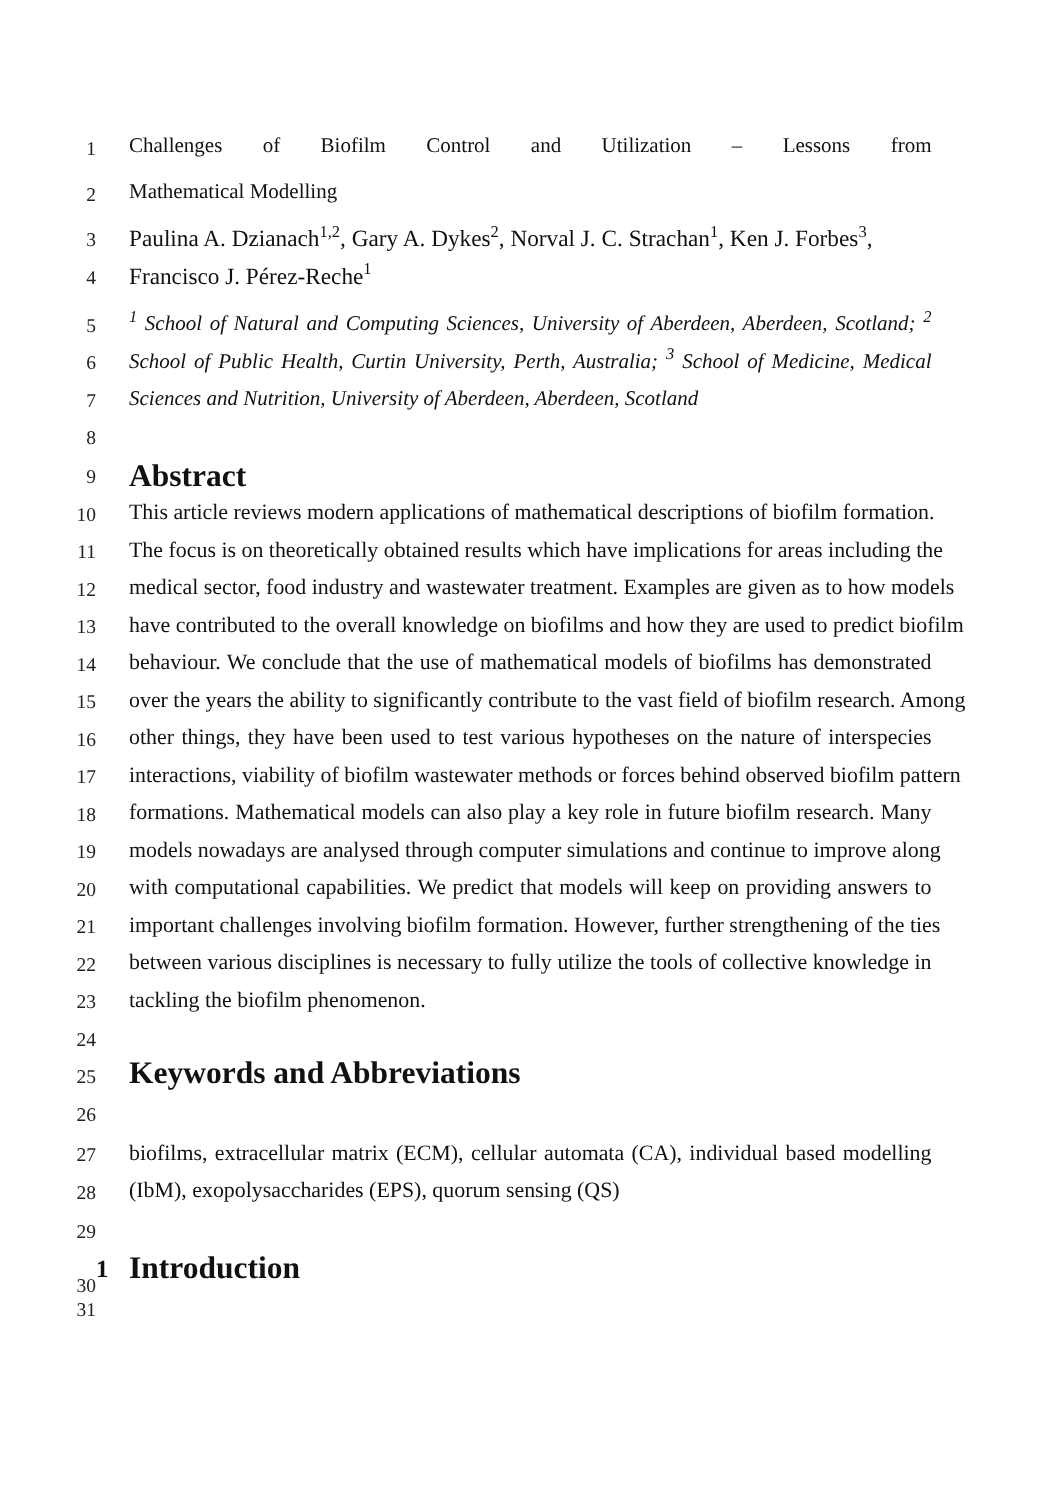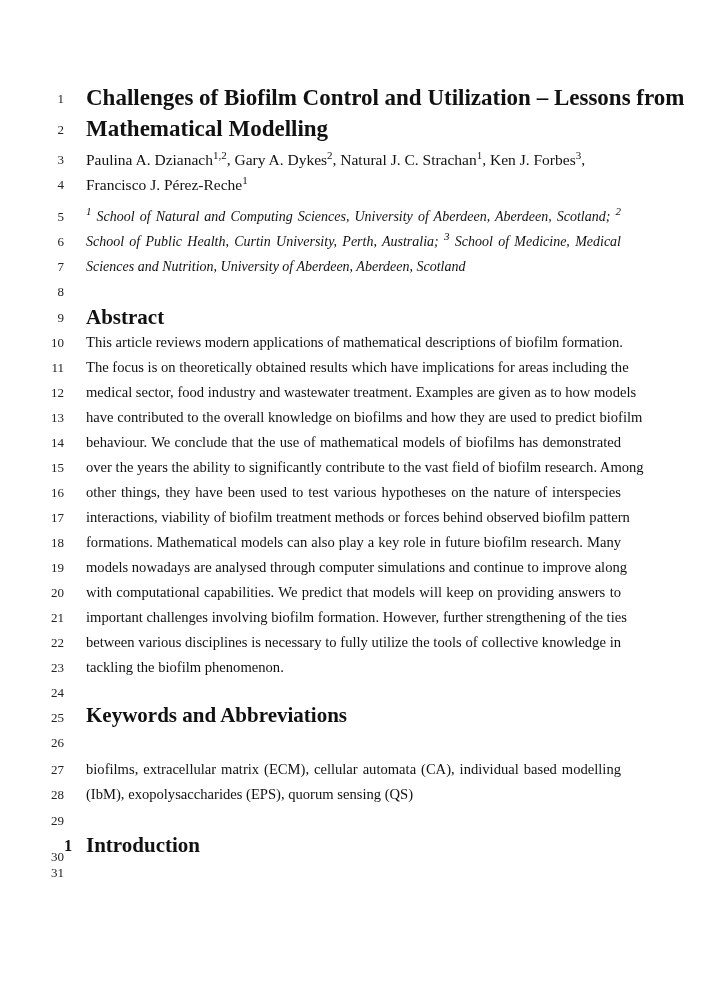--- a/index.html
+++ b/index.html
@@ -3,21 +3,21 @@
 <meta charset="utf-8">
 <style>
   html, body { margin: 0; padding: 0; background: #ffffff; }
   body { width: 707px; height: 1000px; position: relative; overflow: hidden;
          font-family: "Liberation Serif", "DejaVu Serif", serif; color: #111; }
   .ln { position: absolute; left: 30px; width: 34px; text-align: right; font-size: 13px;
         line-height: 25px; color: #222; }
   .txt { position: absolute; left: 86px; width: 535px; font-size: 14.6px; line-height: 25px;
          white-space: nowrap; }
   .just { text-align: justify; text-align-last: justify; }
-  .title { font-weight: bold; font-size: 23px; }
+  .title { font-weight: normal; font-size: 14px; }
   .head { font-weight: bold; font-size: 21px; }
   .ital { font-style: italic; font-size: 14px; }
   sup { font-size: 11px; line-height: 0; vertical-align: super; }
   .secnum { position: absolute; left: 64px; font-weight: bold; font-size: 16.5px; line-height: 25px; }
 </style>
 </head>
 <body>
 
 <div>
   <div class="ln" style="top:86px">1</div>
@@ -53,21 +53,21 @@
   <div class="ln" style="top:860px">31</div>
 </div>
 
 <div>
   <div class="txt title just" style="top:85px">Challenges of Biofilm Control and Utilization – Lessons from</div>
   <div class="txt title" style="top:116px">Mathematical Modelling</div>
 </div>
 
 <div>
   <div class="txt" style="top:147px; font-size:15.5px;">
-    <span>Paulina A. Dzianach</span><sup>1,2</sup><span>, </span><span>Gary A. Dykes</span><sup>2</sup><span>, </span><span>Natural J. C. Strachan</span><sup>1</sup><span>, </span><span>Ken J. Forbes</span><sup>3</sup><span>,</span>
+    <span>Paulina A. Dzianach</span><sup>1,2</sup><span>, </span><span>Gary A. Dykes</span><sup>2</sup><span>, </span><span>Norval J. C. Strachan</span><sup>1</sup><span>, </span><span>Ken J. Forbes</span><sup>3</sup><span>,</span>
   </div>
   <div class="txt" style="top:172px; font-size:15.5px;">
     <span>Francisco J. Pérez-Reche</span><sup>1</sup>
   </div>
 </div>
 
 <div>
   <div class="txt ital just" style="top:204px">
     <sup>1</sup><span> School of Natural and Computing Sciences, University of Aberdeen, Aberdeen, Scotland; </span><sup>2</sup>
   </div>
@@ -79,21 +79,21 @@
 
 <div>
   <div class="txt head" style="top:305px">Abstract</div>
   <div class="txt just" style="top:330px">This article reviews modern applications of mathematical descriptions of biofilm formation.</div>
   <div class="txt just" style="top:355px">The focus is on theoretically obtained results which have implications for areas including the</div>
   <div class="txt just" style="top:380px">medical sector, food industry and wastewater treatment. Examples are given as to how models</div>
   <div class="txt just" style="top:405px">have contributed to the overall knowledge on biofilms and how they are used to predict biofilm</div>
   <div class="txt just" style="top:430px">behaviour. We conclude that the use of mathematical models of biofilms has demonstrated</div>
   <div class="txt just" style="top:455px">over the years the ability to significantly contribute to the vast field of biofilm research. Among</div>
   <div class="txt just" style="top:480px">other things, they have been used to test various hypotheses on the nature of interspecies</div>
-  <div class="txt just" style="top:505px">interactions, viability of biofilm treatment methods or forces behind observed biofilm pattern</div>
+  <div class="txt just" style="top:505px">interactions, viability of biofilm wastewater methods or forces behind observed biofilm pattern</div>
   <div class="txt just" style="top:530px">formations. Mathematical models can also play a key role in future biofilm research. Many</div>
   <div class="txt just" style="top:555px">models nowadays are analysed through computer simulations and continue to improve along</div>
   <div class="txt just" style="top:580px">with computational capabilities. We predict that models will keep on providing answers to</div>
   <div class="txt just" style="top:605px">important challenges involving biofilm formation. However, further strengthening of the ties</div>
   <div class="txt just" style="top:630px">between various disciplines is necessary to fully utilize the tools of collective knowledge in</div>
   <div class="txt" style="top:655px">tackling the biofilm phenomenon.</div>
 </div>
 
 <div>
   <div class="txt head" style="top:703px">Keywords and Abbreviations</div>

